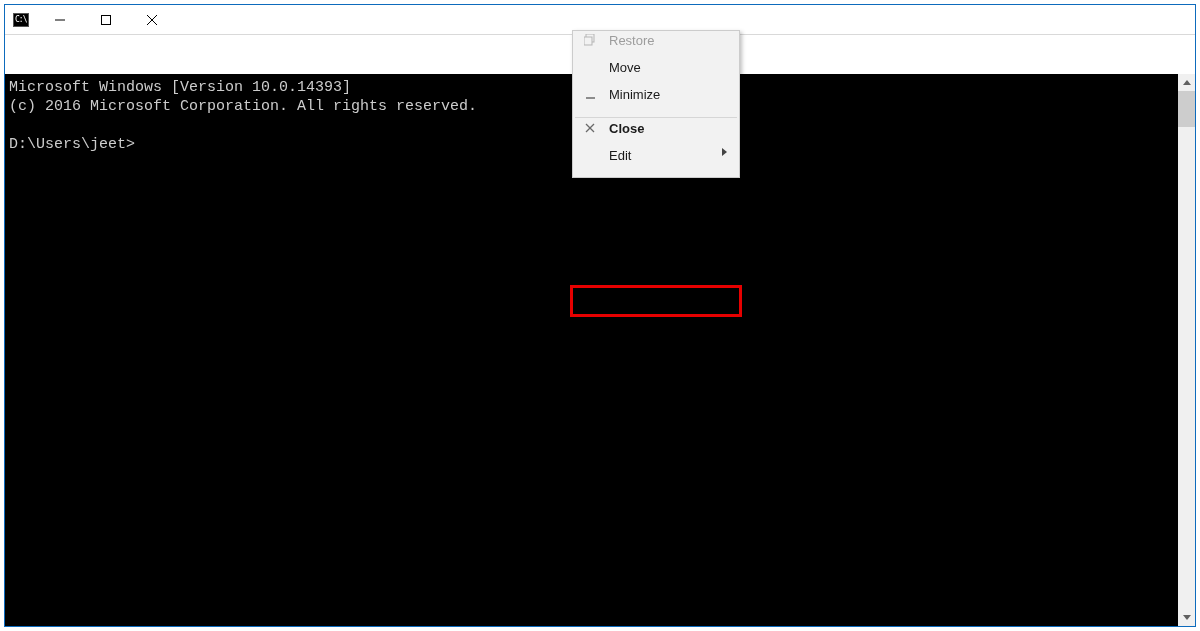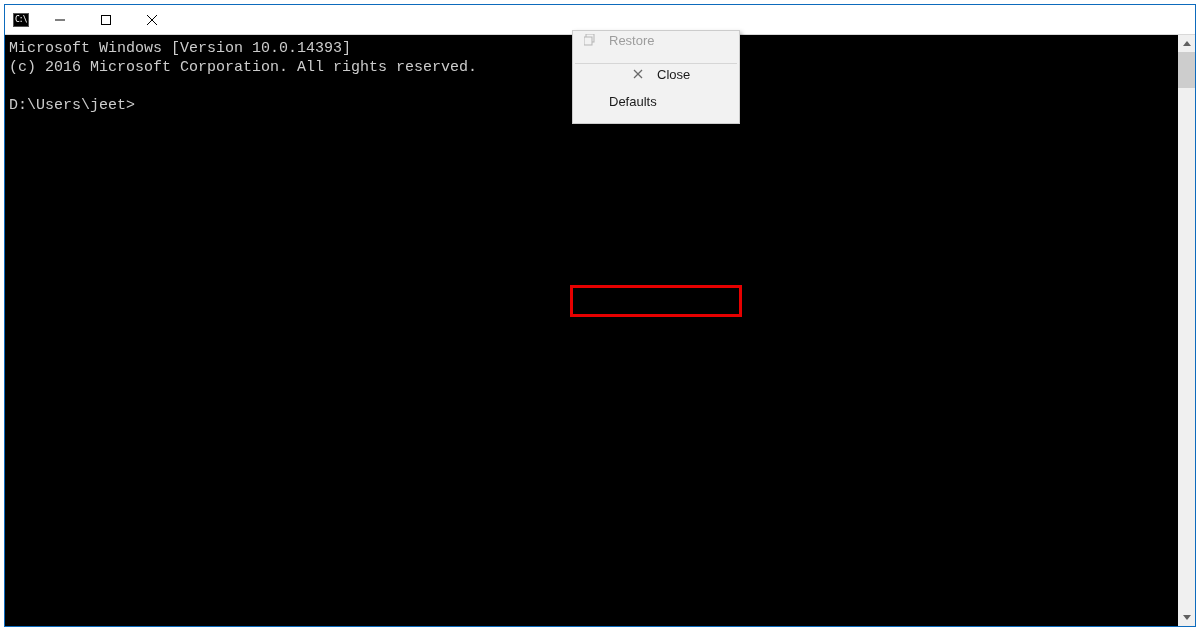--- a/index.html
+++ b/index.html
@@ -72,20 +72,21 @@
     }
     .titlebar-btn svg {
       width: 10px;
       height: 10px;
     }
     .console-area {
       flex: 1;
       display: flex;
       background: #0f172a;
       position: relative;
+      margin-top: 39px;
     }
     .console {
       flex: 1;
       background: #000;
       color: #cccccc;
       font-family: Consolas, "Courier New", monospace;
       font-size: 15px;
       padding: 4px 4px;
       white-space: pre;
       line-height: 19px;
@@ -133,22 +134,21 @@
       height: 27px;
       display: flex;
       align-items: flex-start;
       padding: 0 10px 0 36px;
       position: relative;
     }
     .menu-item.disabled {
       color: #9d9d9d;
     }
     .menu-item.bold {
-      font-weight: 400;
-      margin-left: 48px;
+      font-weight: 700;
     }
     .menu-icon {
       position: absolute;
       left: 10px;
       width: 14px;
       height: 14px;
       display: flex;
       align-items: center;
       justify-content: center;
       color: #6a6a6a;
@@ -222,28 +222,44 @@
 <div class="context-menu">
   <div class="menu-item disabled">
     <span class="menu-icon">
       <svg width="12" height="12" viewBox="0 0 12 12">
           <rect x="2" y="0" width="8" height="8" fill="none" stroke="currentColor" stroke-width="1"></rect>
           <rect x="0" y="3" width="8" height="8" fill="#f2f2f2" stroke="currentColor" stroke-width="1"></rect>
         </svg>
     </span>
     <span>Restore</span>
   </div>
+  <div class="menu-item">
+    <span>Move</span>
+  </div>
+  <div class="menu-item">
+    <span class="menu-icon">
+      <svg width="11" height="11" viewBox="0 0 11 11">
+          <line x1="1" y1="9" x2="10" y2="9" stroke="currentColor" stroke-width="1.5"></line>
+        </svg>
+    </span>
+    <span>Minimize</span>
+  </div>
   <div class="menu-separator"></div>
   <div class="menu-item bold">
     <span class="menu-icon">
       <svg width="10" height="10" viewBox="0 0 10 10">
           <line x1="1" y1="1" x2="9" y2="9" stroke="currentColor" stroke-width="1.3"></line>
           <line x1="9" y1="1" x2="1" y2="9" stroke="currentColor" stroke-width="1.3"></line>
         </svg>
     </span>
     <span>Close</span>
   </div>
   <div class="menu-item">
-    <span>Defaults</span>
+    <span>Edit</span>
+    <span class="menu-submenu-arrow">
+      <svg width="5" height="8" viewBox="0 0 5 8">
+          <path d="M0 0 L5 4 L0 8 Z" fill="#444"></path>
+        </svg>
+    </span>
   </div>
 </div>
 
 <div class="highlight-box" style="top:285px; left:570px; width:172px; height:32px;"></div>
 
 </body></html>

